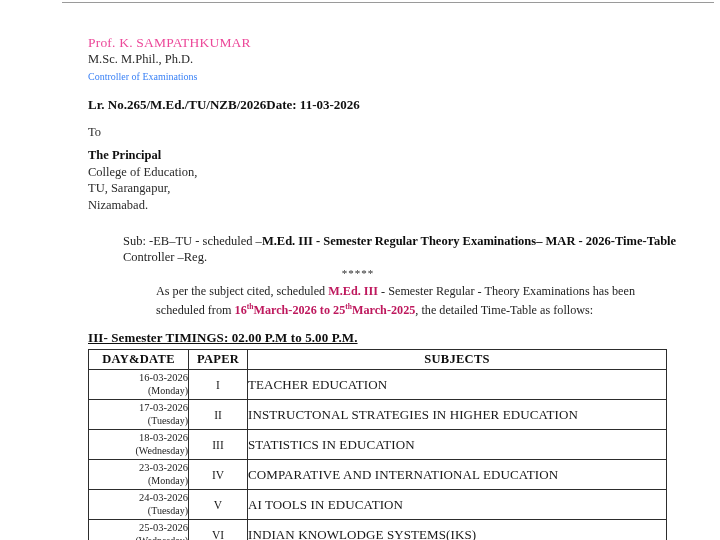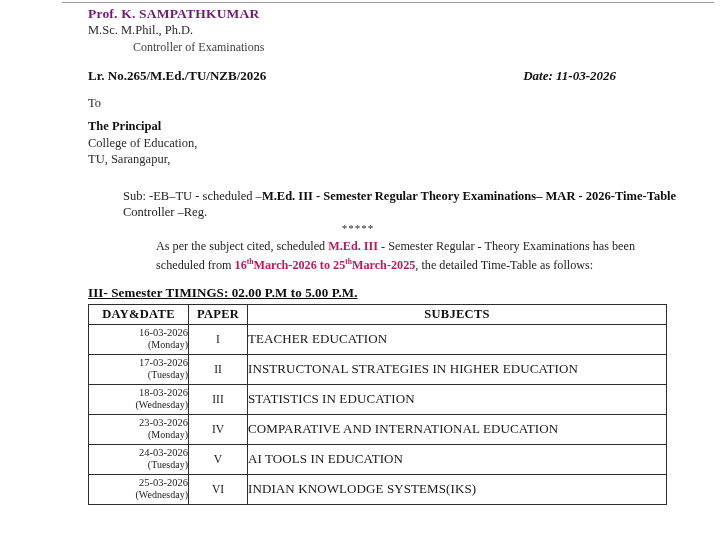--- a/index.html
+++ b/index.html
@@ -32,57 +32,55 @@
   }
   .content {
     position: absolute;
     top: 5px;
     left: 88px;
     width: 600px;
   }
 
   
   .lh-name {
-    font-weight: bold;
+    font-weight: normal;
     font-size: 13.5px;
     letter-spacing: .2px;
     line-height: 17px;
-    color: #701a75;
+    color: #ec4899;
+    margin-top: 29px;
   }
   .lh-deg {
     font-size: 12.5px;
     line-height: 17px;
     color: #2a2a2a;
   }
   .lh-role {
-    font-size: 12px;
+    font-size: 10px;
     line-height: 17px;
-    color: #404040;
-    margin-left: 45px;
+    color: #3b82f6;
   }
 
   
   .refline {
     display: flex;
-    justify-content: space-between;
     align-items: baseline;
     margin-top: 12px;
     width: 528px;
   }
   .ref-no {
     font-weight: bold;
     font-size: 13px;
     color: #101010;
   }
   .ref-date {
     font-weight: bold;
     font-size: 13px;
     color: #101010;
     white-space: nowrap;
-    font-style: italic;
   }
 
   
   .to-word {
     font-size: 12.5px;
     margin-top: 12px;
     color: #2e2e2e;
   }
   .addr {
     margin-top: 7px;
@@ -212,20 +210,21 @@
     <div class="refline">
       <span class="ref-no">Lr. No.265/M.Ed./TU/NZB/2026</span>
       <span class="ref-date">Date: 11-03-2026</span>
     </div>
 
     <div class="to-word">To</div>
     <div class="addr">
       <div class="addr-line bold">The Principal</div>
       <div class="addr-line">College of Education,</div>
       <div class="addr-line">TU, Sarangapur,</div>
+      <div class="addr-line">Nizamabad.</div>
     </div>
 
     <div class="subject">
       <span>Sub: -</span><span>EB–TU -  scheduled –</span><b>M.Ed.  III - Semester Regular Theory Examinations– MAR - 2026-</b><b>Time-Table</b><span> Controller –Reg.</span>
     </div>
     <div class="stars">*****</div>
 
     <div class="para">
       <span>As per the subject cited, scheduled </span><b>M.Ed. III</b><span> - Semester Regular - Theory Examinations has been scheduled from </span><b>16</b><b><sup>th</sup></b><b>March-2026 to </b><b>25</b><b><sup>th</sup></b><b>March-2025</b><span>, the detailed Time-Table as follows:</span>
     </div>

